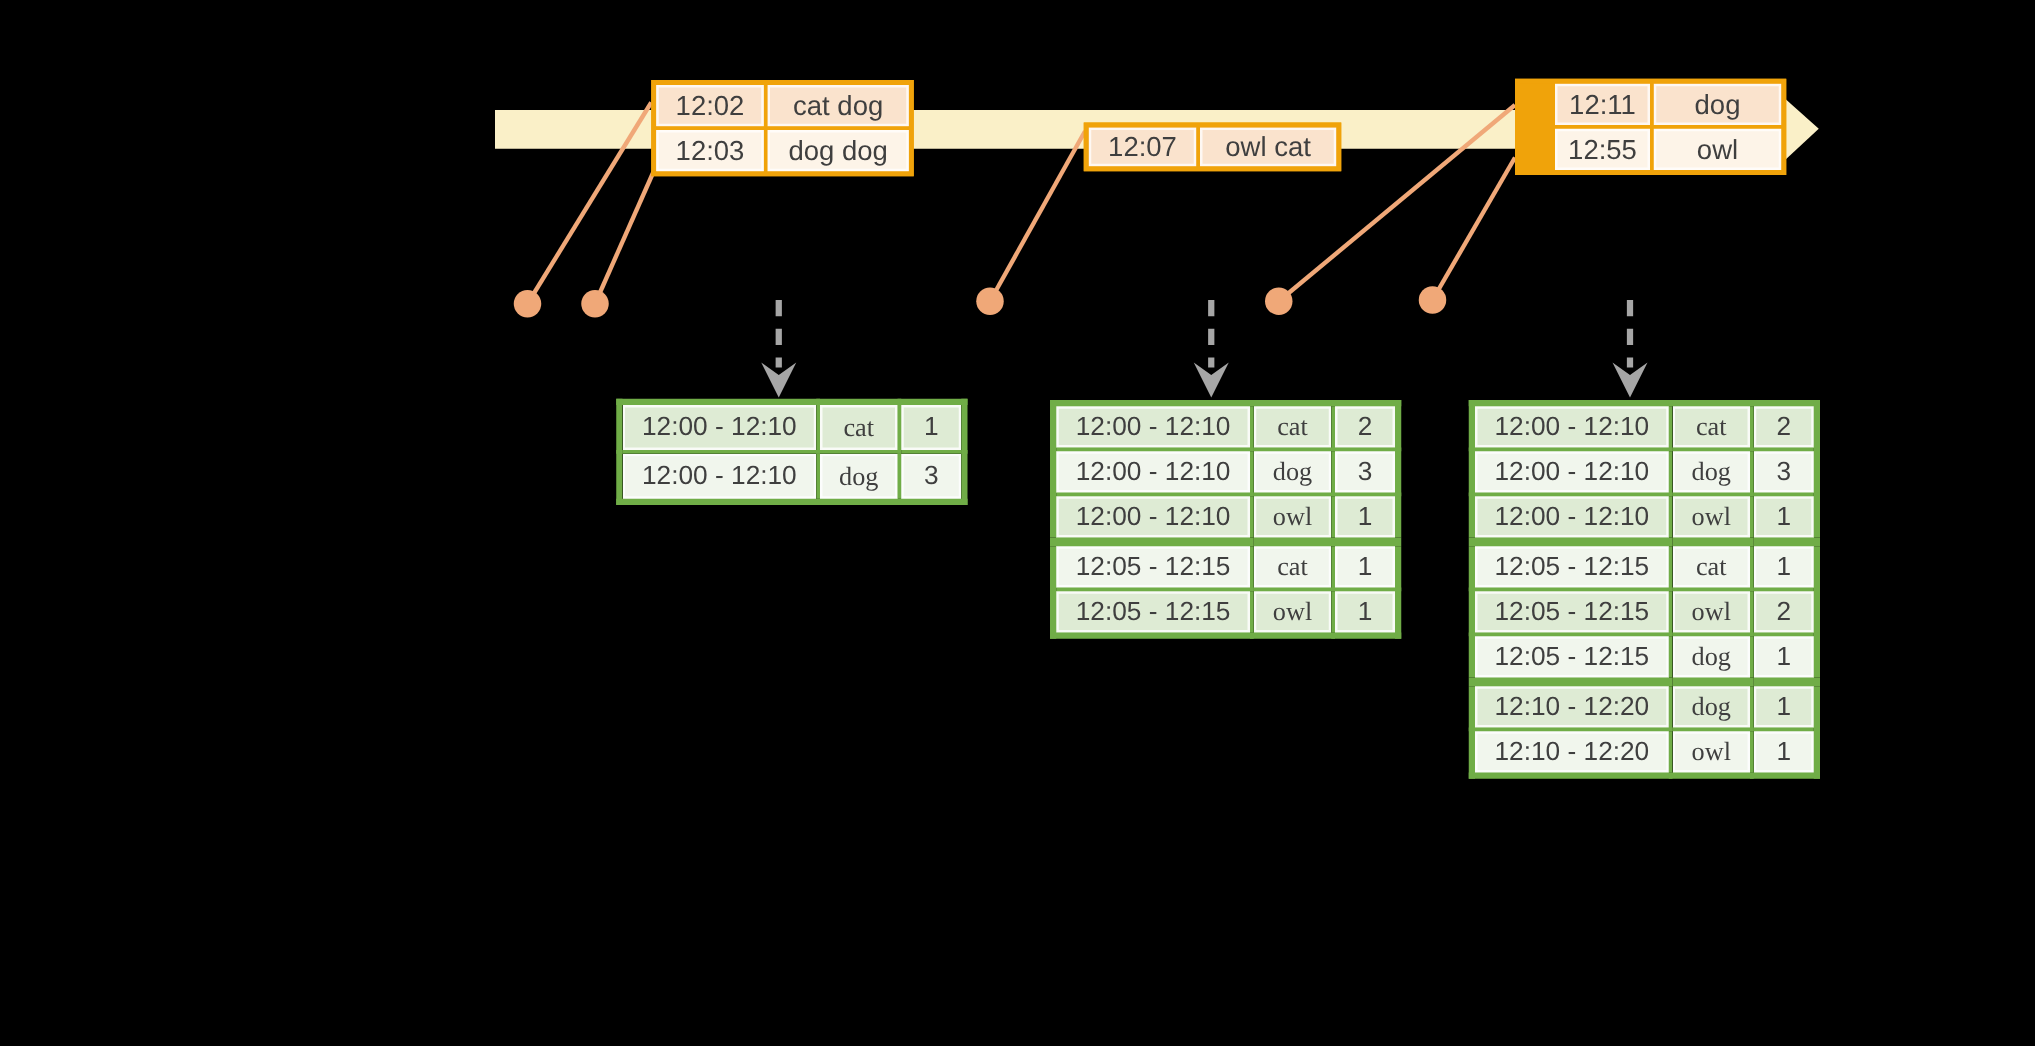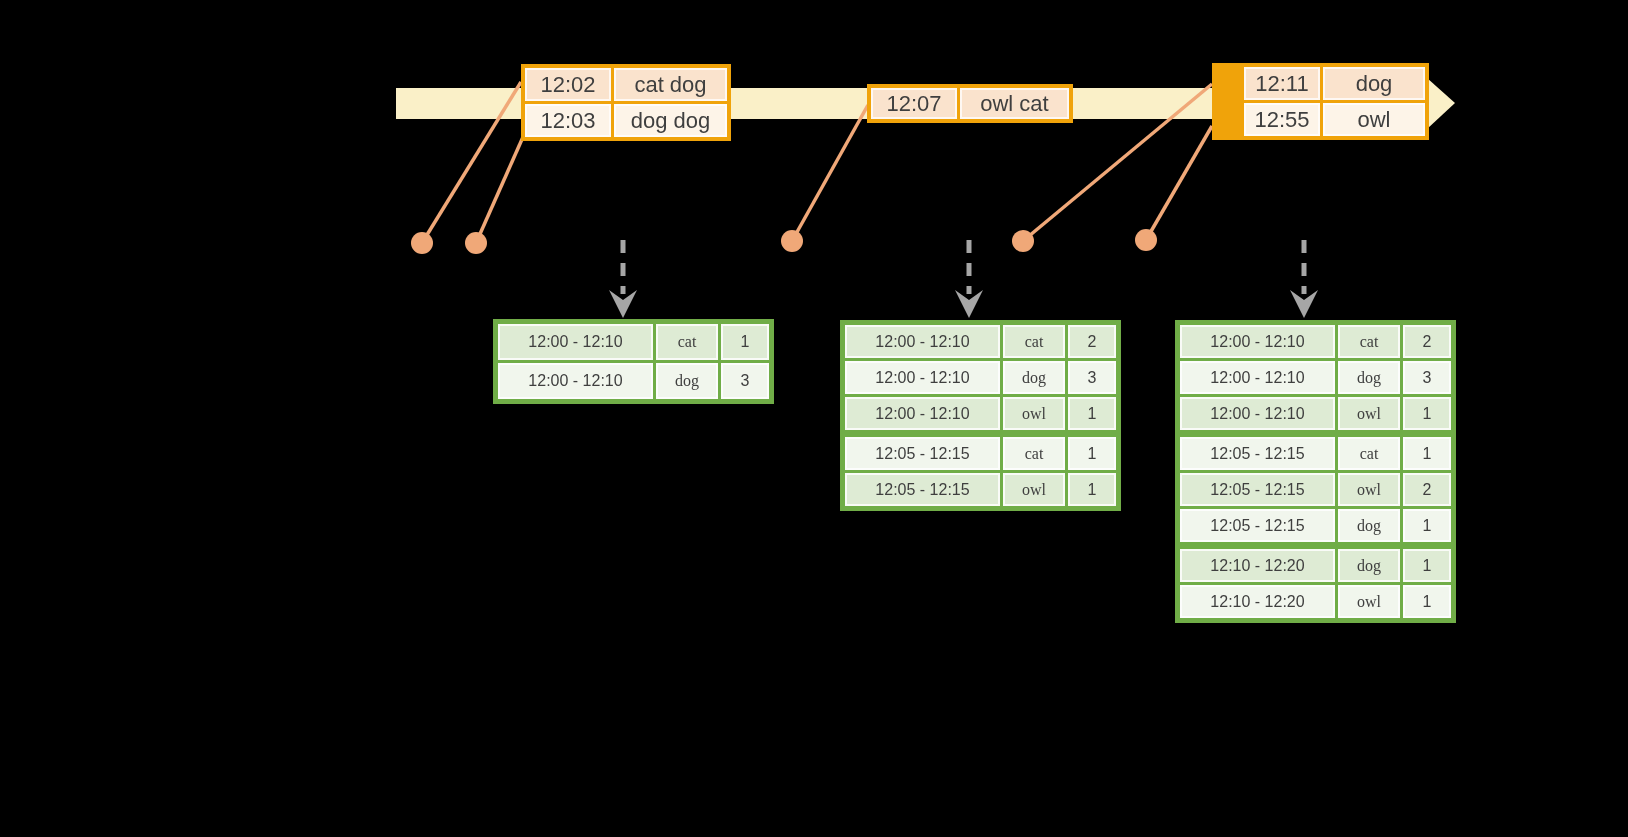--- a/index.html
+++ b/index.html
@@ -34,27 +34,27 @@
     font-size:22px;
   }
   .event-box .ecell{
     display:flex;align-items:center;justify-content:center;
     box-shadow:inset 0 0 0 2px rgba(255,255,255,.75);
     white-space:nowrap;
   }
   .event-box .dk{background:var(--event-row-dark);}
   .event-box .lt{background:var(--event-row-light);}
   #event-box-0{left:521px;top:64px;width:202px;grid-template-columns:86px 1fr;grid-auto-rows:33px;}
-  #event-box-1{left:867px;top:84px;width:198px;grid-template-columns:86px 1fr;grid-auto-rows:31px;}
+  #event-box-1{left:867px;top:98px;width:198px;grid-template-columns:86px 1fr;grid-auto-rows:31px;}
   #event-box-2{left:1212px;top:63px;width:181px;grid-template-columns:76px 1fr;grid-auto-rows:33px;padding-left:28px;}
 
   
   .result-table{
     position:absolute;z-index:2;border-collapse:collapse;
-    border:5px solid var(--table-border);font-size:16px;color:var(--text);
+    border:5px solid var(--table-border);font-size:21px;color:var(--text);
     table-layout:fixed;
   }
   .result-table td{
     border:3px solid var(--table-border);
     box-shadow:inset 0 0 0 2px rgba(255,255,255,.8);
     text-align:center;padding:0 6px;white-space:nowrap;overflow:hidden;
   }
   .result-table tr:nth-child(odd) td{background:var(--table-row-dark);}
   .result-table tr:nth-child(even) td{background:var(--table-row-light);}
   .result-table tr.group-start td{border-top:7px solid var(--table-border);}

